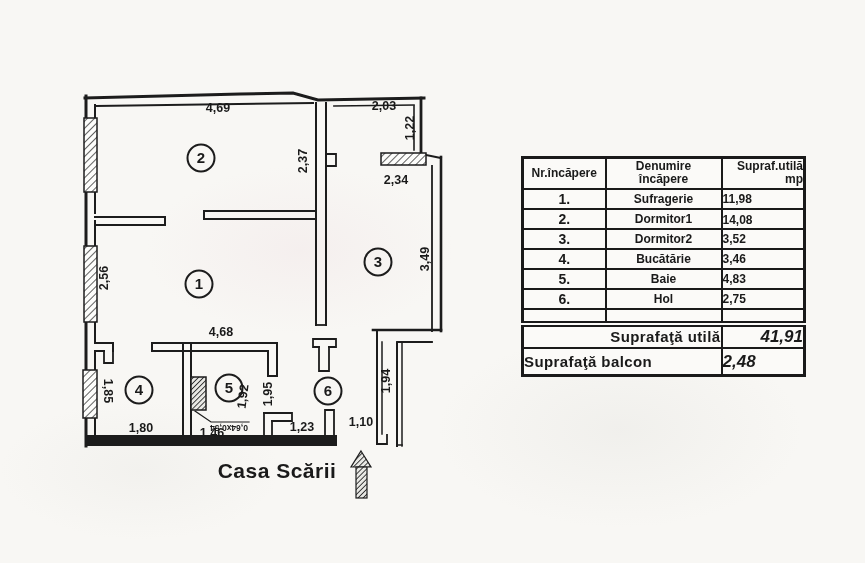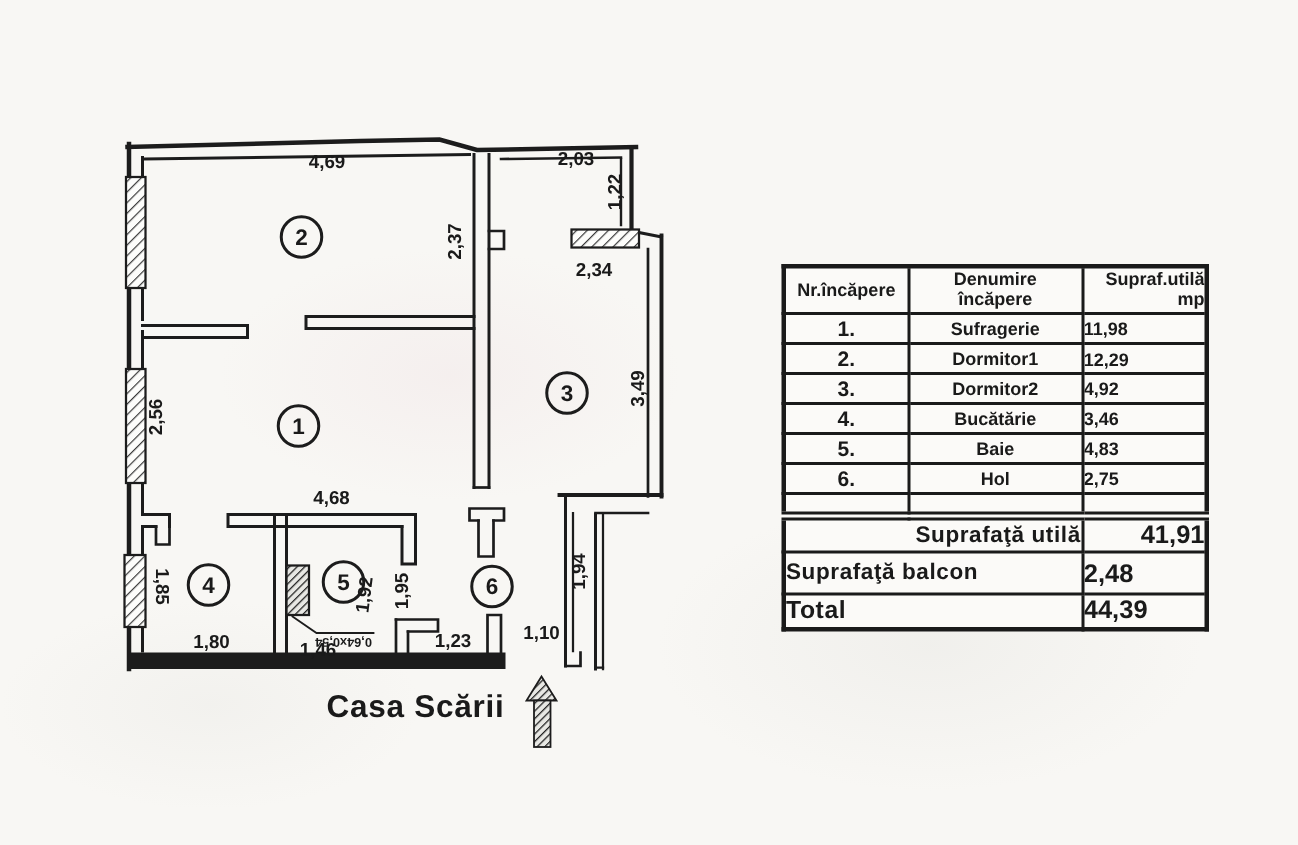--- a/index.html
+++ b/index.html
@@ -28,21 +28,21 @@
   svg.plan{position:absolute;left:0;top:0;}
   svg.plan text{
     font-family:"Liberation Sans","DejaVu Sans",sans-serif;
     font-size:12.5px;font-weight:600;fill:var(--ink);
   }
   svg.plan text.small{font-size:8.5px;font-weight:600;}
   svg.plan text.roomnum{font-size:15px;font-weight:700;}
   svg.plan text.caption{font-size:21px;font-weight:700;letter-spacing:.5px;}
 
   .tablewrap{
-    position:absolute;left:521px;top:156px;width:285px;margin-top:20px;
+    position:absolute;left:521px;top:156px;width:285px;
   }
   table.atable{
     width:100%;border-collapse:collapse;table-layout:fixed;
     background:var(--tpaper);
     border:3px solid var(--ink);
   }
   table.atable td{
     border:2px solid var(--ink);
     padding:0;vertical-align:middle;
     overflow:hidden;white-space:nowrap;
@@ -55,21 +55,21 @@
   td.nm{font-size:12px;font-weight:600;text-align:center;}
   td.ar{font-size:12px;font-weight:700;text-align:left;padding-left:10px;}
   tr.emptyrow{height:15px;}
   tr.srow td{border-top-width:2px;}
   tr.s1 td{border-top:6px double var(--ink);text-align:right;}
   tr.s1{height:24px;}
   tr.s2{height:28px;}
   tr.stotal{height:24px;}
   td.slabel{font-size:15px;font-weight:700;text-align:left;padding-left:12px;letter-spacing:.4px;}
   tr.stotal td.slabel{font-size:16.5px;}
-  td.sval{font-size:17px;font-weight:700;text-align:left;padding-left:10px;}
+  td.sval{font-size:17px;font-weight:700;text-align:left;padding-left:10px;font-style:italic;}
   td.vlow{vertical-align:bottom;}
   td.vlow > span{display:inline-block;transform:translateY(1px);}
 </style>
 </head>
 <body>
 
 <div class="canvas">
 
   <svg class="plan" width="475" height="563" viewBox="0 0 475 563">
     <defs>
@@ -205,26 +205,26 @@
         </td>
       </tr>
       <tr class="drow">
         <td class="nr">1.</td>
         <td class="nm">Sufragerie</td>
         <td class="ar">11,98</td>
       </tr>
       <tr class="drow">
         <td class="nr">2.</td>
         <td class="nm">Dormitor1</td>
-        <td class="ar vlow"><span>12,29</span></td>
+        <td class="ar vlow"><span>14,08</span></td>
       </tr>
       <tr class="drow">
         <td class="nr">3.</td>
         <td class="nm">Dormitor2</td>
-        <td class="ar">4,92</td>
+        <td class="ar">3,52</td>
       </tr>
       <tr class="drow">
         <td class="nr">4.</td>
         <td class="nm">Bucătărie</td>
         <td class="ar">3,46</td>
       </tr>
       <tr class="drow">
         <td class="nr">5.</td>
         <td class="nm">Baie</td>
         <td class="ar">4,83</td>
@@ -240,21 +240,17 @@
         <td></td>
       </tr>
       <tr class="srow s1">
         <td colspan="2" class="slabel">Suprafaţă utilă</td>
         <td class="sval">41,91</td>
       </tr>
       <tr class="srow s2">
         <td colspan="2" class="slabel">Suprafaţă balcon</td>
         <td class="sval vlow"><span>2,48</span></td>
       </tr>
-      <tr class="srow stotal">
-        <td colspan="2" class="slabel">Total</td>
-        <td class="sval">44,39</td>
-      </tr>
       </tbody>
     </table>
   </div>
 
 </div>
 
 </body></html>

